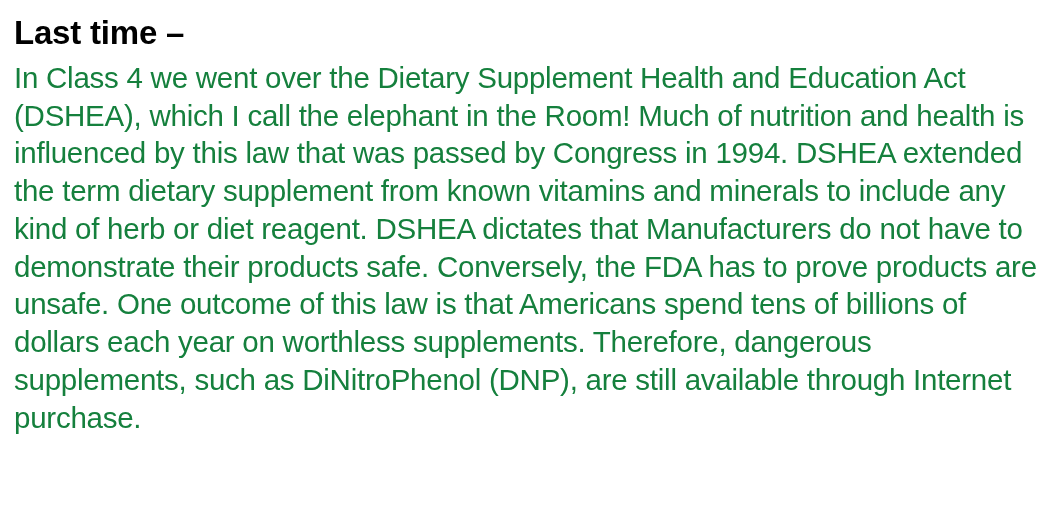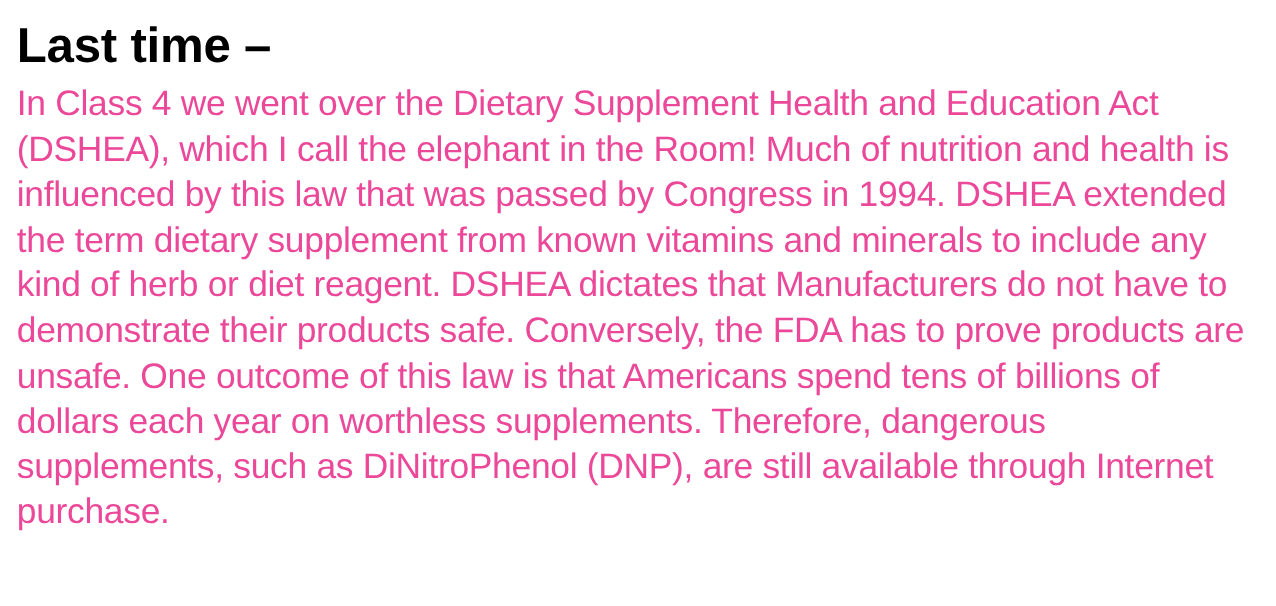--- a/index.html
+++ b/index.html
@@ -15,33 +15,33 @@
     color: #000000;
   }
   .slide {
     box-sizing: border-box;
     width: 1063px;
     height: 505px;
     padding: 14px 14px 0 14px;
     background: #ffffff;
   }
   .slide-title {
-    font-size: 41px;
+    font-size: 33px;
     font-weight: bold;
     line-height: 1.18;
     letter-spacing: -0.2px;
     margin: 0 0 6px 0;
     color: #000000;
   }
   .slide-body {
     font-size: 29.5px;
     line-height: 1.28;
     letter-spacing: -0.25px;
     margin: 0;
-    color: #ec4899;
+    color: #15803d;
     text-align: left;
     white-space: normal;
   }
 </style>
 </head>
 <body>
 
 <div class="slide">
   <h1 class="slide-title">Last time –</h1>
   <p class="slide-body">In Class 4 we went over the Dietary Supplement Health and Education Act (DSHEA), which I call the elephant in the Room!  Much of nutrition and health is influenced by this law that was passed by Congress in 1994. DSHEA extended the term dietary supplement from known vitamins and minerals to include any kind of herb or diet reagent. DSHEA dictates that Manufacturers do not have to demonstrate their products safe. Conversely, the FDA has to prove products are unsafe. One outcome of this law is that Americans spend tens of billions of dollars each year on worthless supplements. Therefore, dangerous supplements, such as DiNitroPhenol (DNP), are still available through Internet purchase.</p>

